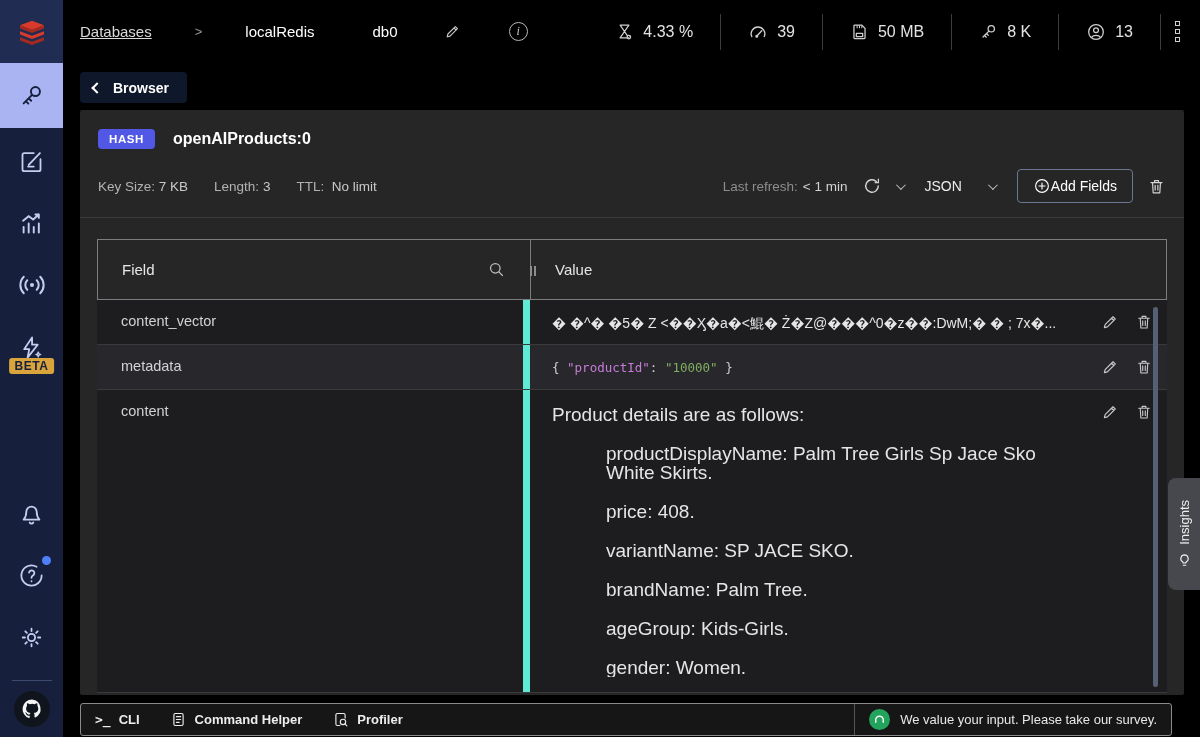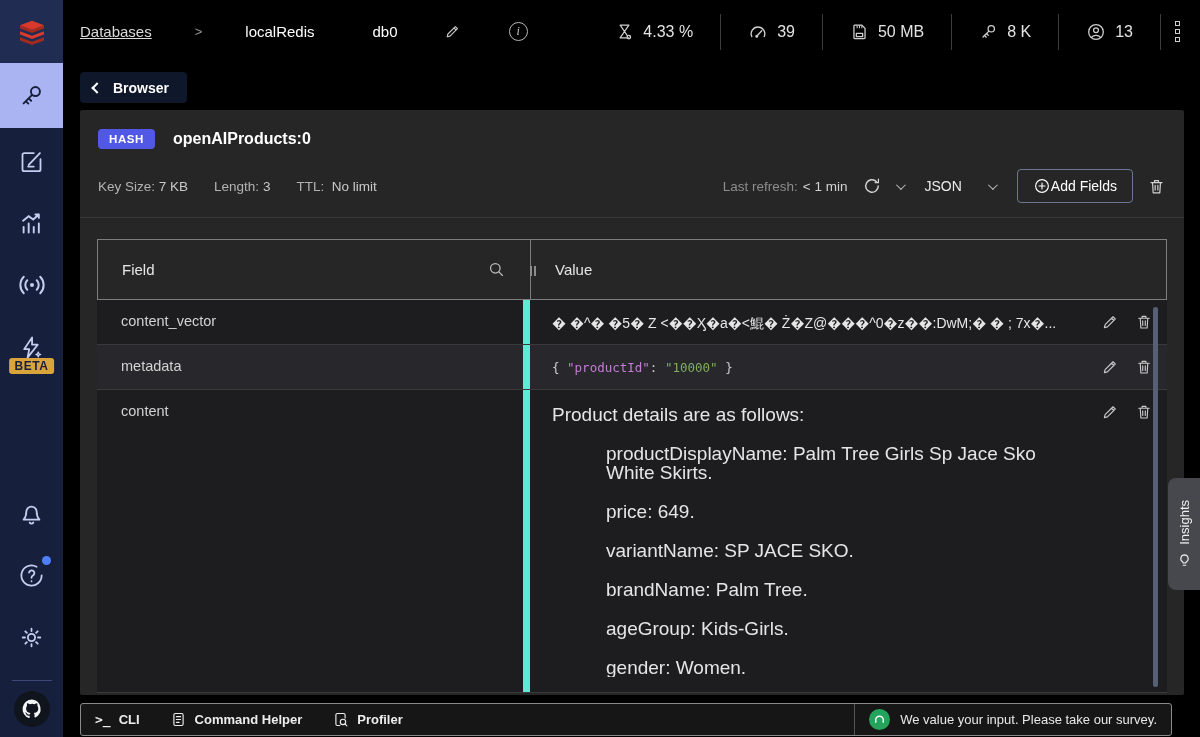--- a/index.html
+++ b/index.html
@@ -344,21 +344,21 @@
             </div>
           </div>
         </div>
 
         <div class="trow grow shade-a">
           <div class="td-field">content</div>
           <div class="td-value">
             <div class="value-text content-lines" style="white-space:normal">
                 <div class="content-line">Product details are as follows:</div>
                 <div class="content-line indent gap">productDisplayName: Palm Tree Girls Sp Jace Sko White Skirts.</div>
-                <div class="content-line indent gap">price: 649.</div>
+                <div class="content-line indent gap">price: 408.</div>
                 <div class="content-line indent gap">variantName: SP JACE SKO.</div>
                 <div class="content-line indent gap">brandName: Palm Tree.</div>
                 <div class="content-line indent gap">ageGroup: Kids-Girls.</div>
                 <div class="content-line indent gap">gender: Women.</div>
               </div>
             <div class="row-actions">
               <span class="icon-btn">
                 <svg width="18" height="18" viewBox="0 0 24 24" fill="none" stroke="currentColor" stroke-width="1.5" stroke-linecap="round" stroke-linejoin="round">
                     <path d="M4.5 19.5 l1-4 L16 5 l3 3 L8.5 18.5 z M14 7 l3 3"></path>
                   </svg>

